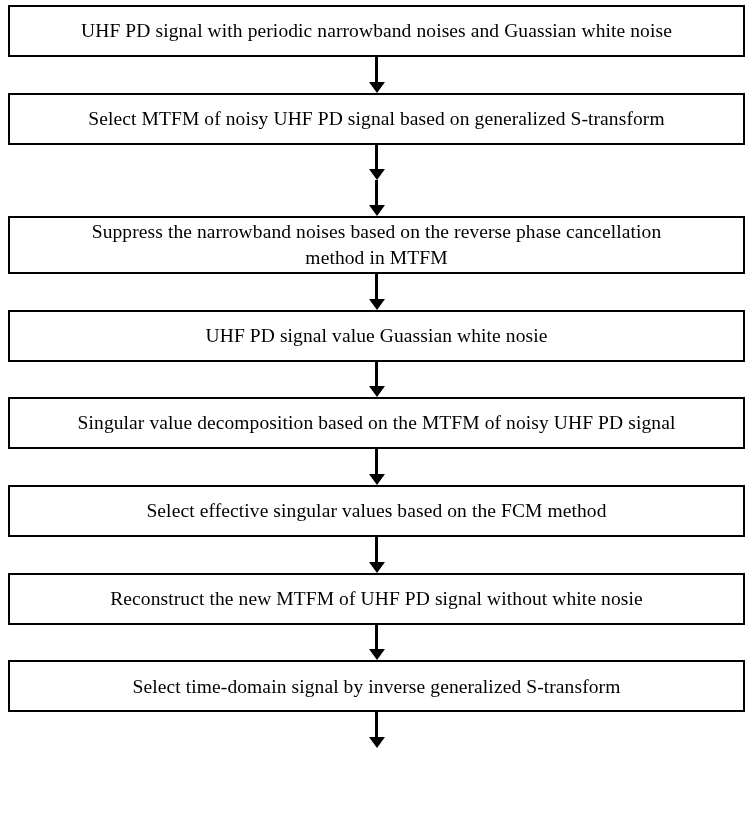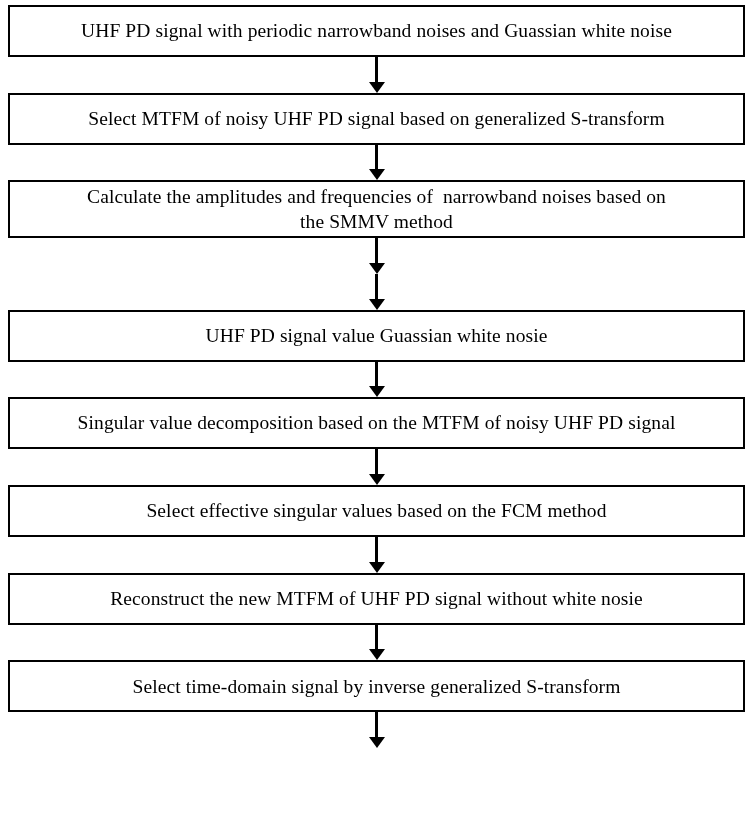--- a/index.html
+++ b/index.html
@@ -94,30 +94,30 @@
 
   <div class="node h1">
     <span class="node-label">Select MTFM of noisy UHF PD signal based on generalized S-transform</span>
   </div>
 
   <div class="connector">
     <span class="shaft"></span>
     <span class="head"></span>
   </div>
 
-  <div class="node h2">
-    <span class="node-label">Calculate the amplitudes and frequencies of  narrowband noises based on
-the SMMV method</span>
-  </div>
 
   <div class="connector">
     <span class="shaft"></span>
     <span class="head"></span>
   </div>
 
+  <div class="node h2">
+    <span class="node-label">Suppress the narrowband noises based on the reverse phase cancellation
+method in MTFM</span>
+  </div>
 
   <div class="connector">
     <span class="shaft"></span>
     <span class="head"></span>
   </div>
 
   <div class="node h1">
     <span class="node-label">UHF PD signal value Guassian white nosie</span>
   </div>
 

